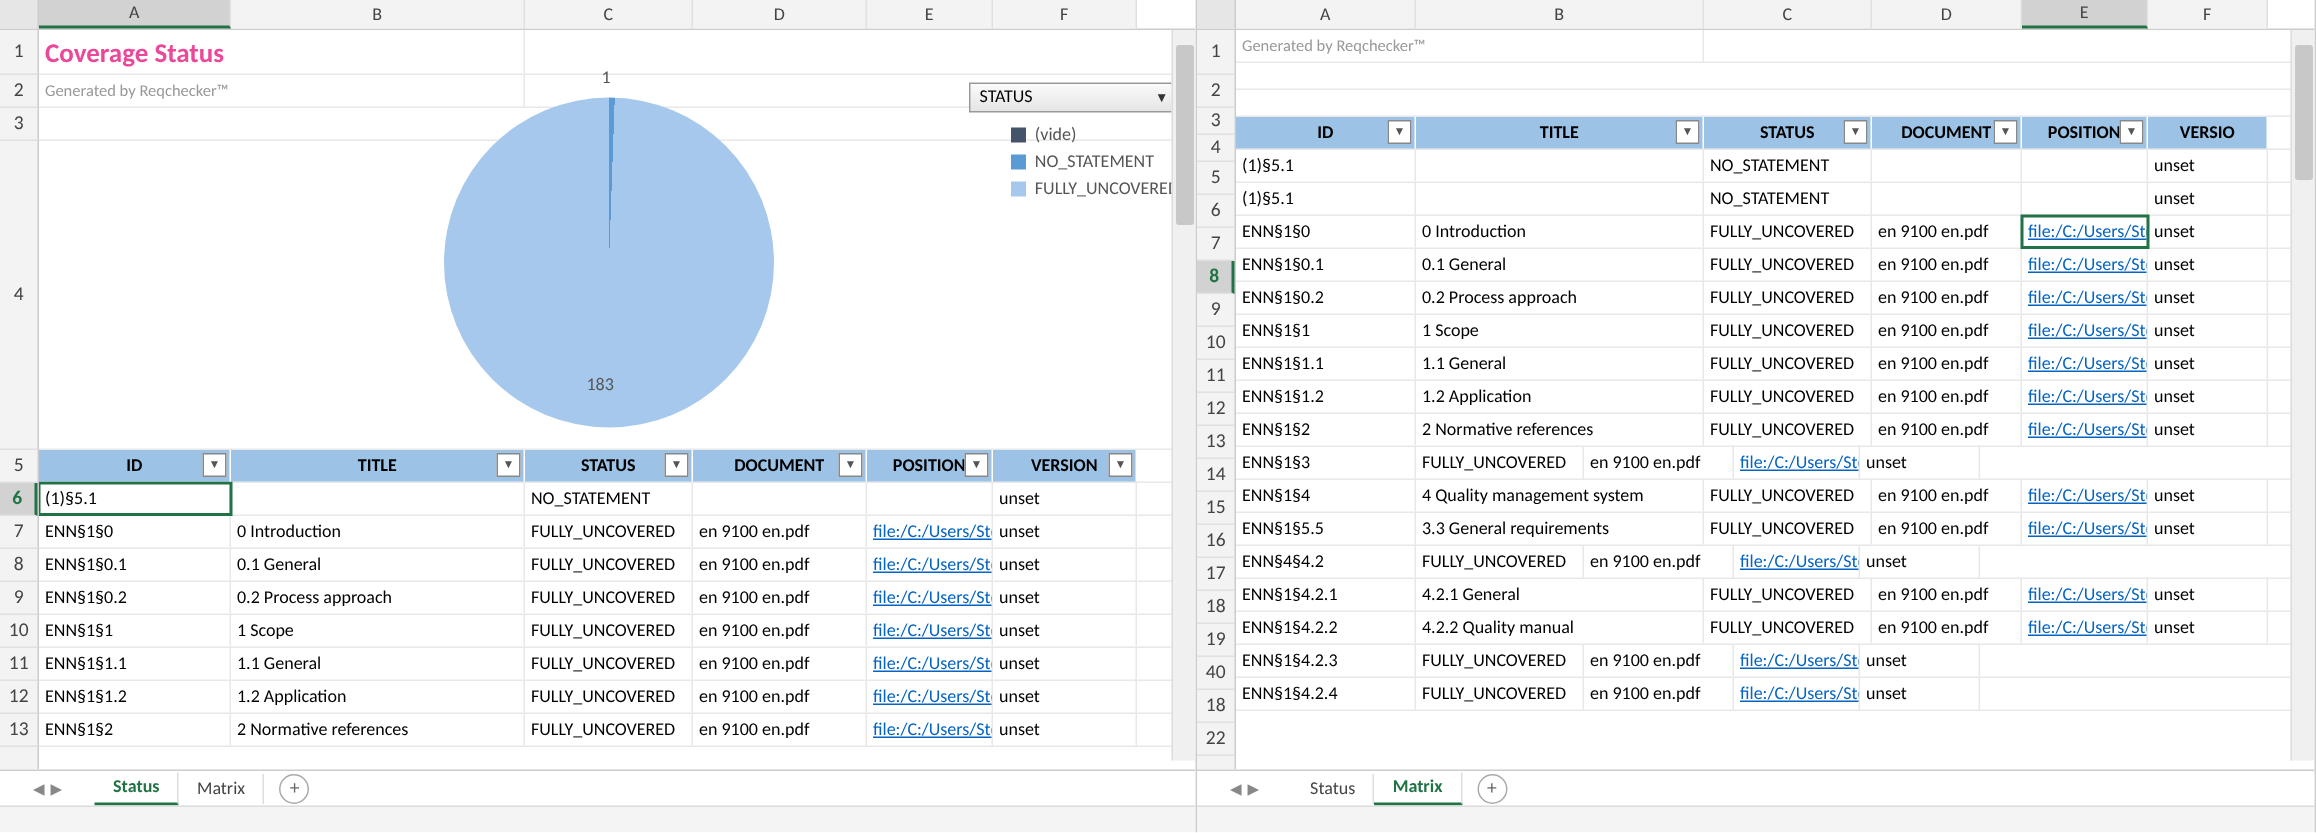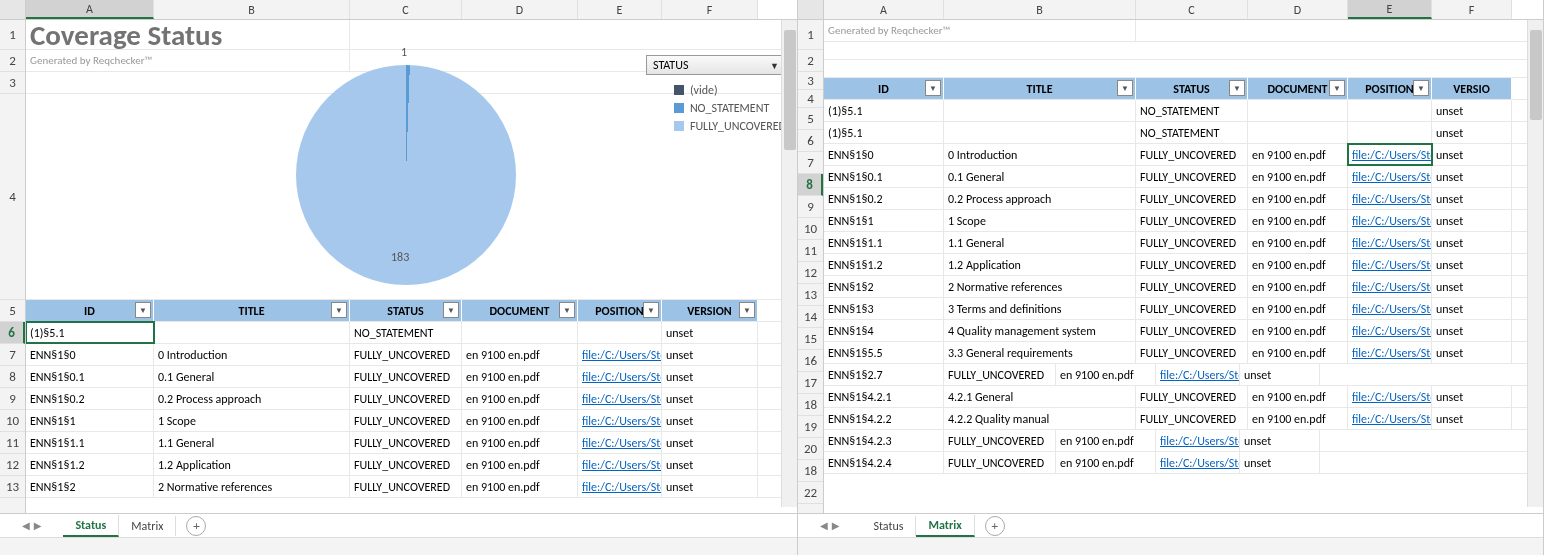--- a/index.html
+++ b/index.html
@@ -11,21 +11,21 @@
   .corner { width: 26px; border-right: 1px solid #ccc; background: #e6e6e6; }
   .col-head { display: flex; align-items: center; justify-content: center; font-size: 12px; color: #444; border-right: 1px solid #e0e0e0; background: #f3f3f3; }
   .col-head.sel { background: #d2d2d2; border-bottom: 2px solid #217346; }
   .rows-body { display: flex; flex: 1; overflow: hidden; }
   .row-heads { width: 26px; display: flex; flex-direction: column; border-right: 1px solid #ccc; background: #f3f3f3; }
   .row-head { display: flex; align-items: center; justify-content: center; color: #444; border-bottom: 1px solid #e0e0e0; font-size: 13px; }
   .row-head.sel { background: #d2d2d2; border-right: 2px solid #217346; font-weight: bold; color: #217346; }
   .grid { flex: 1; position: relative; overflow: hidden; }
   .gridrow { display: flex; border-bottom: 1px solid #e8e8e8; align-items: center; background: #fff; }
   .cell { border-right: 1px solid #e8e8e8; padding: 0 4px; white-space: nowrap; overflow: hidden; text-overflow: ellipsis; font-size: 12px; height: 100%; display: flex; align-items: center; }
-  .title-cell { font-size: 29px; font-weight: bold; color: #737373; }
+  .title-cell { font-size: 18px; font-weight: bold; color: #ec4899; }
   .subtitle-cell { font-size: 11px; color: #999; }
   .thead-cell { background: #9cc2e5; font-weight: bold; color: #000; justify-content: center; position: relative; border-right: 1px solid #fff; }
   .thead-cell .drop { position: absolute; right: 2px; top: 2px; width: 16px; height: 16px; border: 1px solid #888; background: #fff; display: flex; align-items: center; justify-content: center; font-size: 8px; color: #555; }
   .link { color: #0563c1; text-decoration: underline; }
   .sel-cell { outline: 2px solid #217346; outline-offset: -1px; }
   
   .chart-area { position: absolute; left: 160px; top: 25px; width: 600px; height: 260px; }
   .pie { position: absolute; left: 110px; top: 20px; width: 220px; height: 220px; border-radius: 50%; background: conic-gradient(#5b9bd5 0deg 2deg, #a5c8ec 2deg 360deg); }
   .pie-label { position: absolute; font-size: 12px; color: #555; }
   .legend-dd { position: absolute; right: 0; top: 10px; width: 140px; height: 20px; border: 1px solid #999; background: linear-gradient(#fafafa, #e5e5e5); padding: 0 6px; display: flex; align-items: center; justify-content: space-between; font-size: 12px; }
@@ -234,21 +234,21 @@
         <div class="row-head" style="height:22px">10</div>
         <div class="row-head" style="height:22px">11</div>
         <div class="row-head" style="height:22px">12</div>
         <div class="row-head" style="height:22px">13</div>
         <div class="row-head" style="height:22px">14</div>
         <div class="row-head" style="height:22px">15</div>
         <div class="row-head" style="height:22px">16</div>
         <div class="row-head" style="height:22px">17</div>
         <div class="row-head" style="height:22px">18</div>
         <div class="row-head" style="height:22px">19</div>
-        <div class="row-head" style="height:22px">20</div>
+        <div class="row-head" style="height:22px">40</div>
         <div class="row-head" style="height:22px">18</div>
         <div class="row-head" style="height:22px">22</div>
       </div>
     <div class="grid" id="rgrid">
         <div class="gridrow" style="height:22px">
           <div class="cell subtitle-cell" style="width:312px">Generated by Reqchecker™</div>
         </div>
         <div class="gridrow" style="height:18px"></div>
         <div class="gridrow" style="height:18px"></div>
         <div class="gridrow" style="height:22px">
@@ -340,21 +340,20 @@
           <div class="cell " style="width:192px">2 Normative references</div>
           <div class="cell " style="width:112px">FULLY_UNCOVERED</div>
           <div class="cell " style="width:100px">en 9100 en.pdf</div>
           <div class="cell " style="width:84px">
             <span class="link">file:/C:/Users/Ste</span>
           </div>
           <div class="cell " style="width:80px">unset</div>
         </div>
         <div class="gridrow" style="height:22px">
           <div class="cell " style="width:120px">ENN§1§3</div>
-          <div class="cell " style="width:192px">3 Terms and definitions</div>
           <div class="cell " style="width:112px">FULLY_UNCOVERED</div>
           <div class="cell " style="width:100px">en 9100 en.pdf</div>
           <div class="cell " style="width:84px">
             <span class="link">file:/C:/Users/Ste</span>
           </div>
           <div class="cell " style="width:80px">unset</div>
         </div>
         <div class="gridrow" style="height:22px">
           <div class="cell " style="width:120px">ENN§1§4</div>
           <div class="cell " style="width:192px">4 Quality management system</div>
@@ -369,21 +368,21 @@
           <div class="cell " style="width:120px">ENN§1§5.5</div>
           <div class="cell " style="width:192px">3.3 General requirements</div>
           <div class="cell " style="width:112px">FULLY_UNCOVERED</div>
           <div class="cell " style="width:100px">en 9100 en.pdf</div>
           <div class="cell " style="width:84px">
             <span class="link">file:/C:/Users/Ste</span>
           </div>
           <div class="cell " style="width:80px">unset</div>
         </div>
         <div class="gridrow" style="height:22px">
-          <div class="cell " style="width:120px">ENN§1§2.7</div>
+          <div class="cell " style="width:120px">ENN§4§4.2</div>
           <div class="cell " style="width:112px">FULLY_UNCOVERED</div>
           <div class="cell " style="width:100px">en 9100 en.pdf</div>
           <div class="cell " style="width:84px">
             <span class="link">file:/C:/Users/Ste</span>
           </div>
           <div class="cell " style="width:80px">unset</div>
         </div>
         <div class="gridrow" style="height:22px">
           <div class="cell " style="width:120px">ENN§1§4.2.1</div>
           <div class="cell " style="width:192px">4.2.1 General</div>

